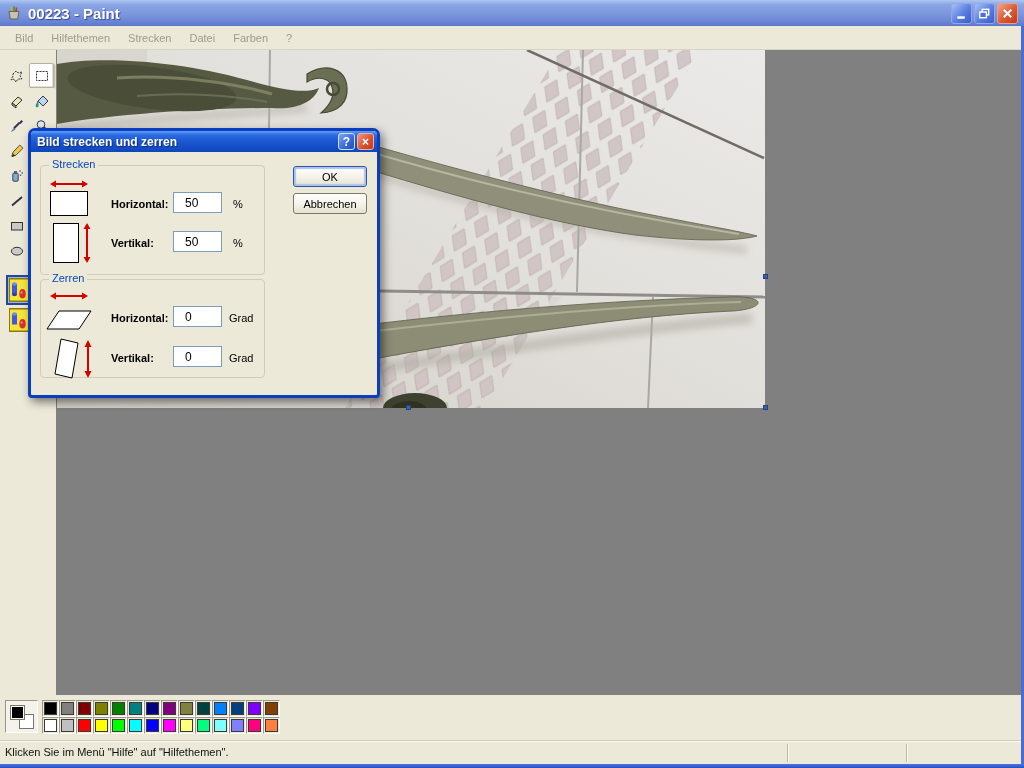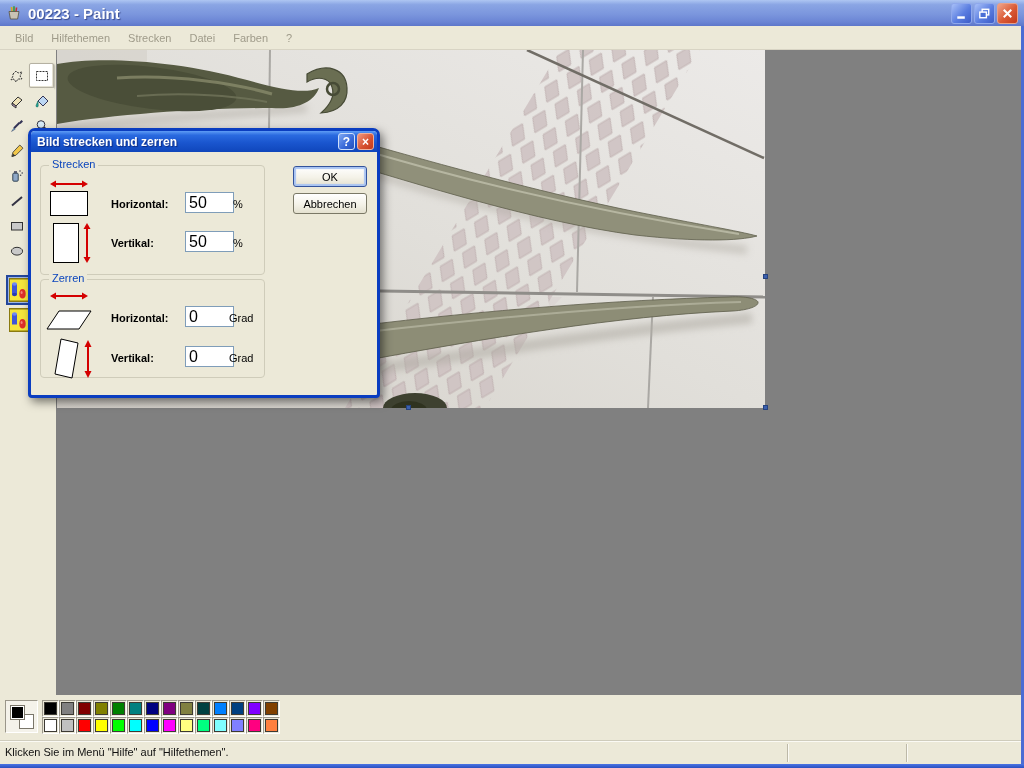--- a/index.html
+++ b/index.html
@@ -54,21 +54,21 @@
     background:linear-gradient(135deg,#7fa8f2 0%,#3668d8 60%,#2450b8 100%);}
   .dlg-sysbtn.close{background:linear-gradient(135deg,#f0977f 0%,#d6502f 60%,#c23a1c 100%);border-color:#f0b09a;}
   .dlg-body{position:relative;width:346px;height:243px;font-size:11px;}
   .group{position:absolute;left:9px;width:225px;border:1px solid #cfccba;border-radius:4px;}
   .group-label{position:absolute;top:-8px;left:8px;background:#ece9d8;padding:0 3px;color:#0b45bd;font-size:11px;}
   .g-strecken{top:13px;height:110px;}
   .g-zerren{top:127px;height:99px;}
   .dlg-icon{position:absolute;}
   .dlg-label{position:absolute;color:#000;font-weight:bold;}
   .dlg-input{position:absolute;width:49px;height:21px;border:1px solid #7f9db9;background:#fff;
-    font-size:16px;padding:2px 3px;margin-left:12px;}
+    font-size:12px;padding:2px 11px;}
   .dlg-unit{position:absolute;color:#000;}
   .dlg-btn{position:absolute;left:262px;width:74px;height:21px;font-size:11px;color:#000;
     background:linear-gradient(180deg,#ffffff 0%,#f4f2e8 55%,#e4e1d0 100%);
     border:1px solid #7a7866;border-radius:3px;}
   .dlg-btn.default{border:1px solid #33539c;box-shadow:inset 0 0 1px 2px #a9c4f2;}
 
   
   .palettebar{position:absolute;left:0;top:695px;width:1021px;height:45px;background:#ece9d8;}
   .color-indicator{position:absolute;left:5px;top:5px;width:33px;height:33px;background:#f4f2ea;
     border:1px solid;border-color:#9a968a #fff #fff #9a968a;}

